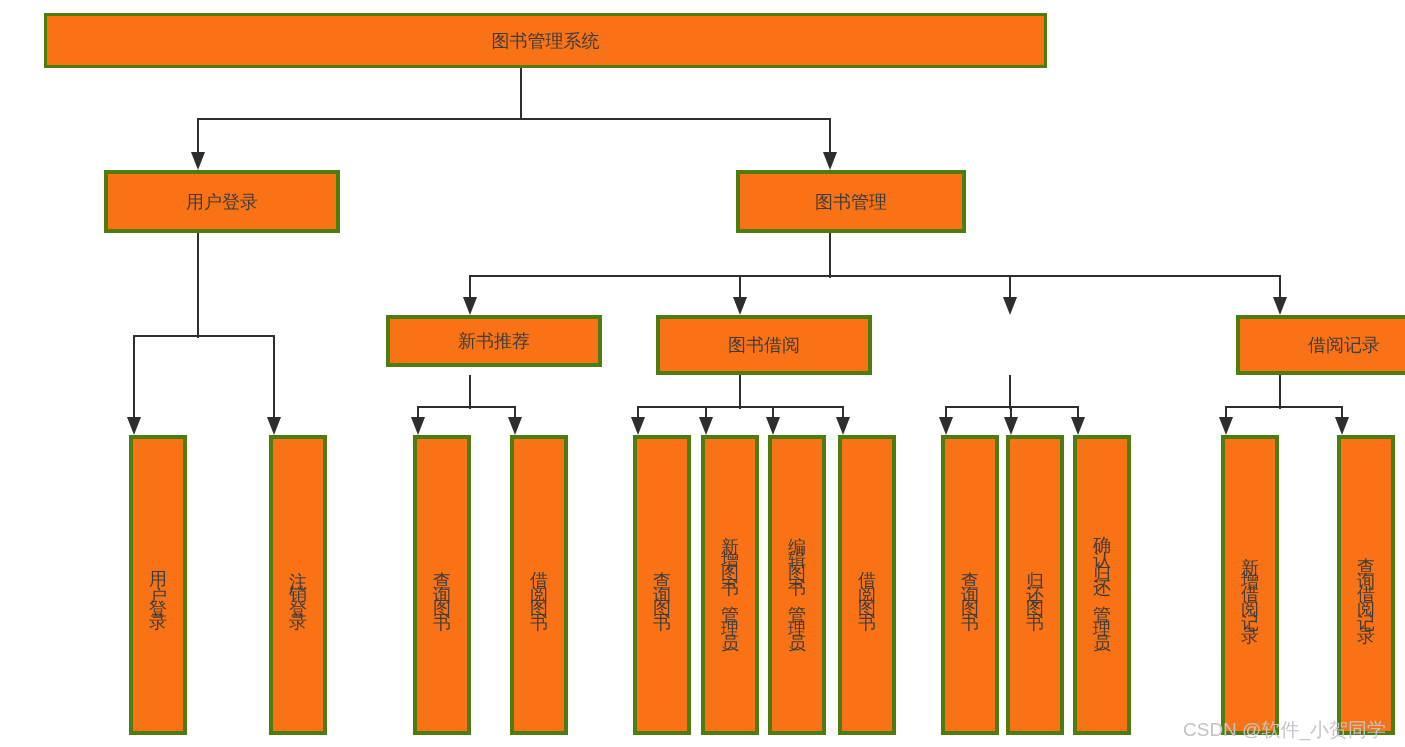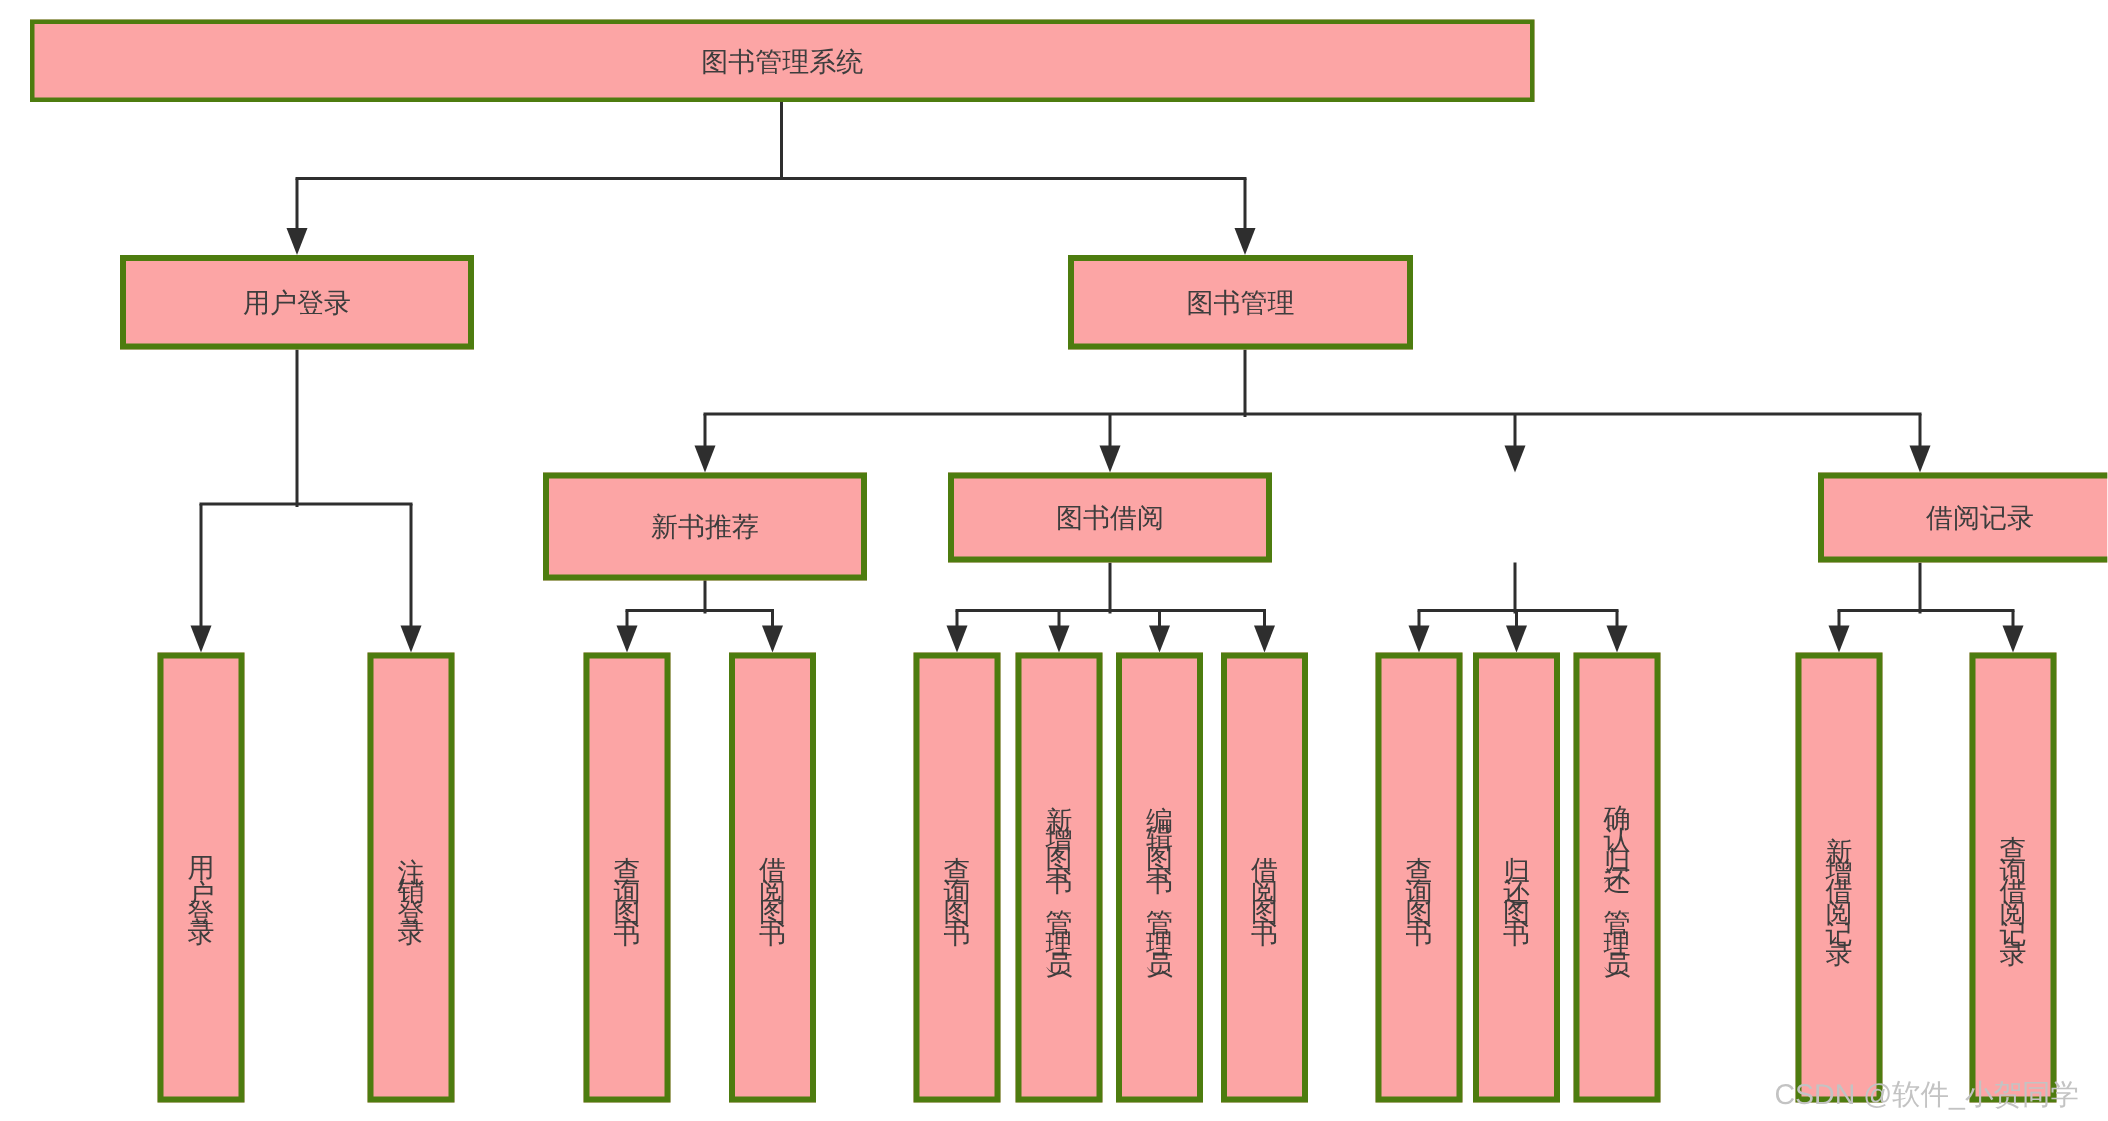--- a/index.html
+++ b/index.html
@@ -7,27 +7,28 @@
   .canvas {
     position: relative;
     width: 1405px;
     height: 747px;
     background: #ffffff;
     font-family: "Liberation Sans", "DejaVu Sans", sans-serif;
     overflow: hidden;
   }
   .box {
     position: absolute;
-    background: #fca5a5;
+    background: #f97316;
     border: 4px solid #4d7c0f;
     display: flex;
     align-items: center;
     justify-content: center;
     color: #3d3d3d;
     z-index: 2;
+    margin-left: 24px;
   }
   .box.lvl1 { border-width: 3px; }
   .box span { font-size: 18px; white-space: nowrap; }
   .vtext {
     writing-mode: vertical-rl;
     text-orientation: mixed;
     letter-spacing: 14px;
     font-size: 18px;
     line-height: 1;
     white-space: nowrap;
@@ -61,21 +62,21 @@
     <span>图书管理系统</span>
   </div>
 
   <div class="box" style="left:80px;top:170px;width:236px;height:63px">
     <span>用户登录</span>
   </div>
   <div class="box" style="left:712px;top:170px;width:230px;height:63px">
     <span>图书管理</span>
   </div>
 
-  <div class="box" style="left:362px;top:315px;width:216px;height:72px">
+  <div class="box" style="left:362px;top:315px;width:216px;height:52px">
     <span>新书推荐</span>
   </div>
   <div class="box" style="left:632px;top:315px;width:216px;height:60px">
     <span>图书借阅</span>
   </div>
   <div class="box" style="left:1212px;top:315px;width:216px;height:60px">
     <span>借阅记录</span>
   </div>
 
   <div class="box" style="left:105px;top:435px;width:58px;height:300px">

